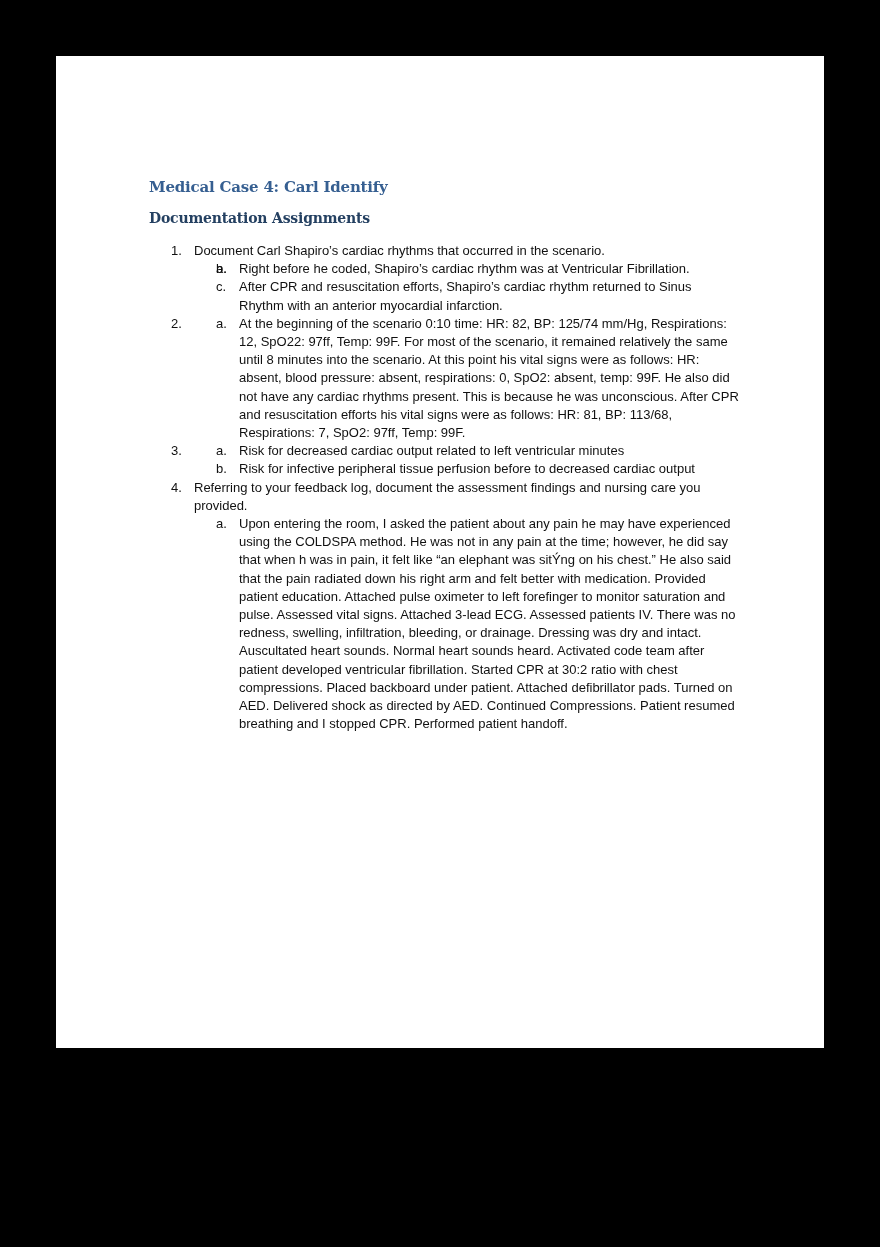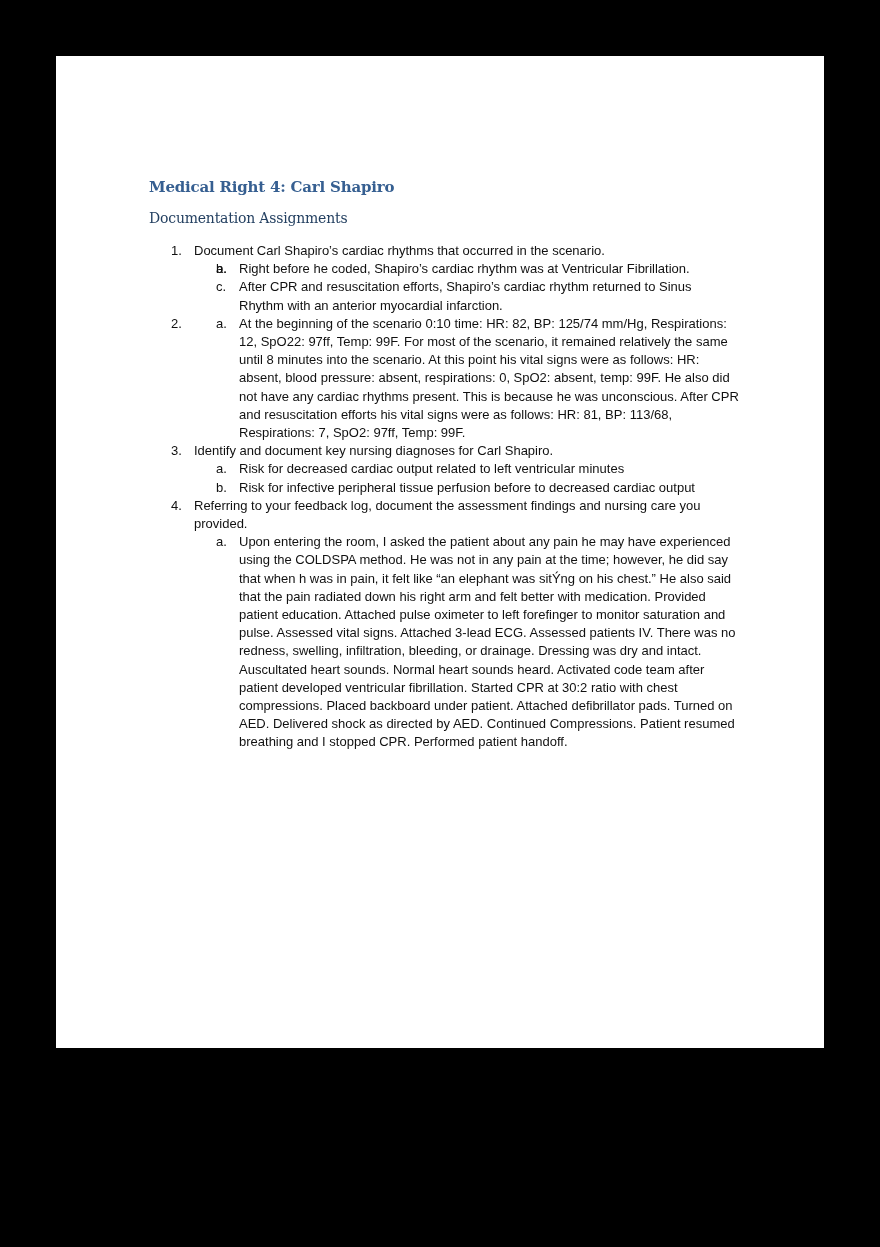--- a/index.html
+++ b/index.html
@@ -24,21 +24,21 @@
     .title {
       font-family: "DejaVu Serif", serif;
       font-weight: bold;
       color: #365f91;
       font-size: 15px;
       margin: 0 0 14px 0;
       letter-spacing: -0.2px;
     }
     .subtitle {
       font-family: "DejaVu Serif", serif;
-      font-weight: normal;
+      font-weight: bold;
       color: #244061;
       font-size: 14px;
       margin: 0 0 16px 0;
       letter-spacing: -0.2px;
     }
     ol.main {
       margin: 0; padding: 0;
       list-style: none;
       font-size: 13px;
       line-height: 18.2px;
@@ -63,21 +63,21 @@
     .letter {
       position: absolute;
       left: 22px; top: 0;
     }
   </style>
 </head>
 <body>
 
 <div class="page">
   <div class="content">
-    <h1 class="title">Medical Right 4: Carl Shapiro</h1>
+    <h1 class="title">Medical Case 4: Carl Identify</h1>
     <h2 class="subtitle">Documentation Assignments</h2>
 
     <ol class="main">
       <li>
         <span class="num">1.</span>
         <span>Document Carl Shapiro’s cardiac rhythms that occurred in the scenario.</span>
         <ol class="sub">
           <li>
             <span class="letter">a.</span>
           </li>
@@ -97,21 +97,20 @@
         <ol class="sub">
           <li>
             <span class="letter">a.</span>
             <span>At the beginning of the scenario 0:10 time: HR: 82, BP: 125/74 mm/Hg, Respirations: 12, SpO22: 97ff, Temp: 99F. For most of the scenario, it remained relatively the same until 8 minutes into the scenario. At this point his vital signs were as follows: HR: absent, blood pressure: absent, respirations: 0, SpO2: absent, temp: 99F. He also did not have any cardiac rhythms present. This is because he was unconscious. After CPR and resuscitation efforts his vital signs were as follows: HR: 81, BP: 113/68, Respirations: 7, SpO2: 97ff, Temp: 99F.</span>
           </li>
         </ol>
       </li>
 
       <li>
         <span class="num">3.</span>
-        <span>Identify and document key nursing diagnoses for Carl Shapiro.</span>
         <ol class="sub">
           <li>
             <span class="letter">a.</span>
             <span>Risk for decreased cardiac output related to left ventricular minutes</span>
           </li>
           <li>
             <span class="letter">b.</span>
             <span>Risk for infective peripheral tissue perfusion before to decreased cardiac output</span>
           </li>
         </ol>

